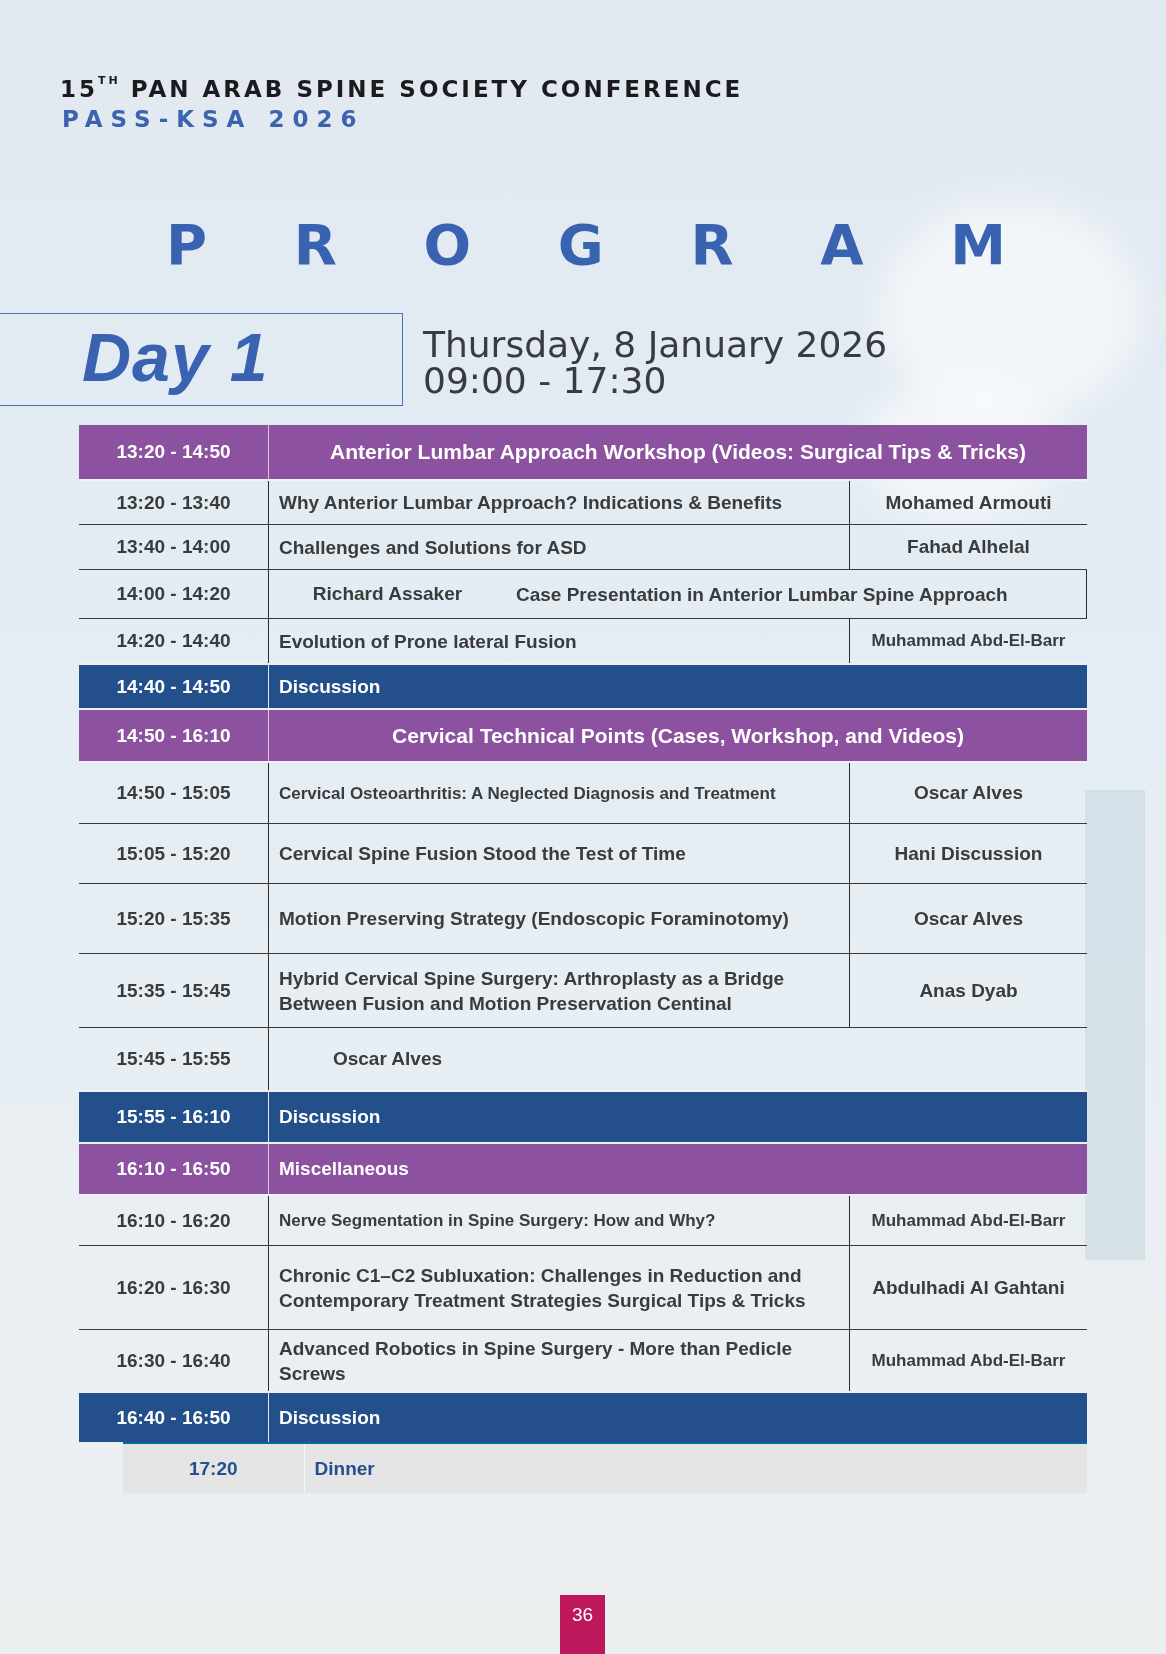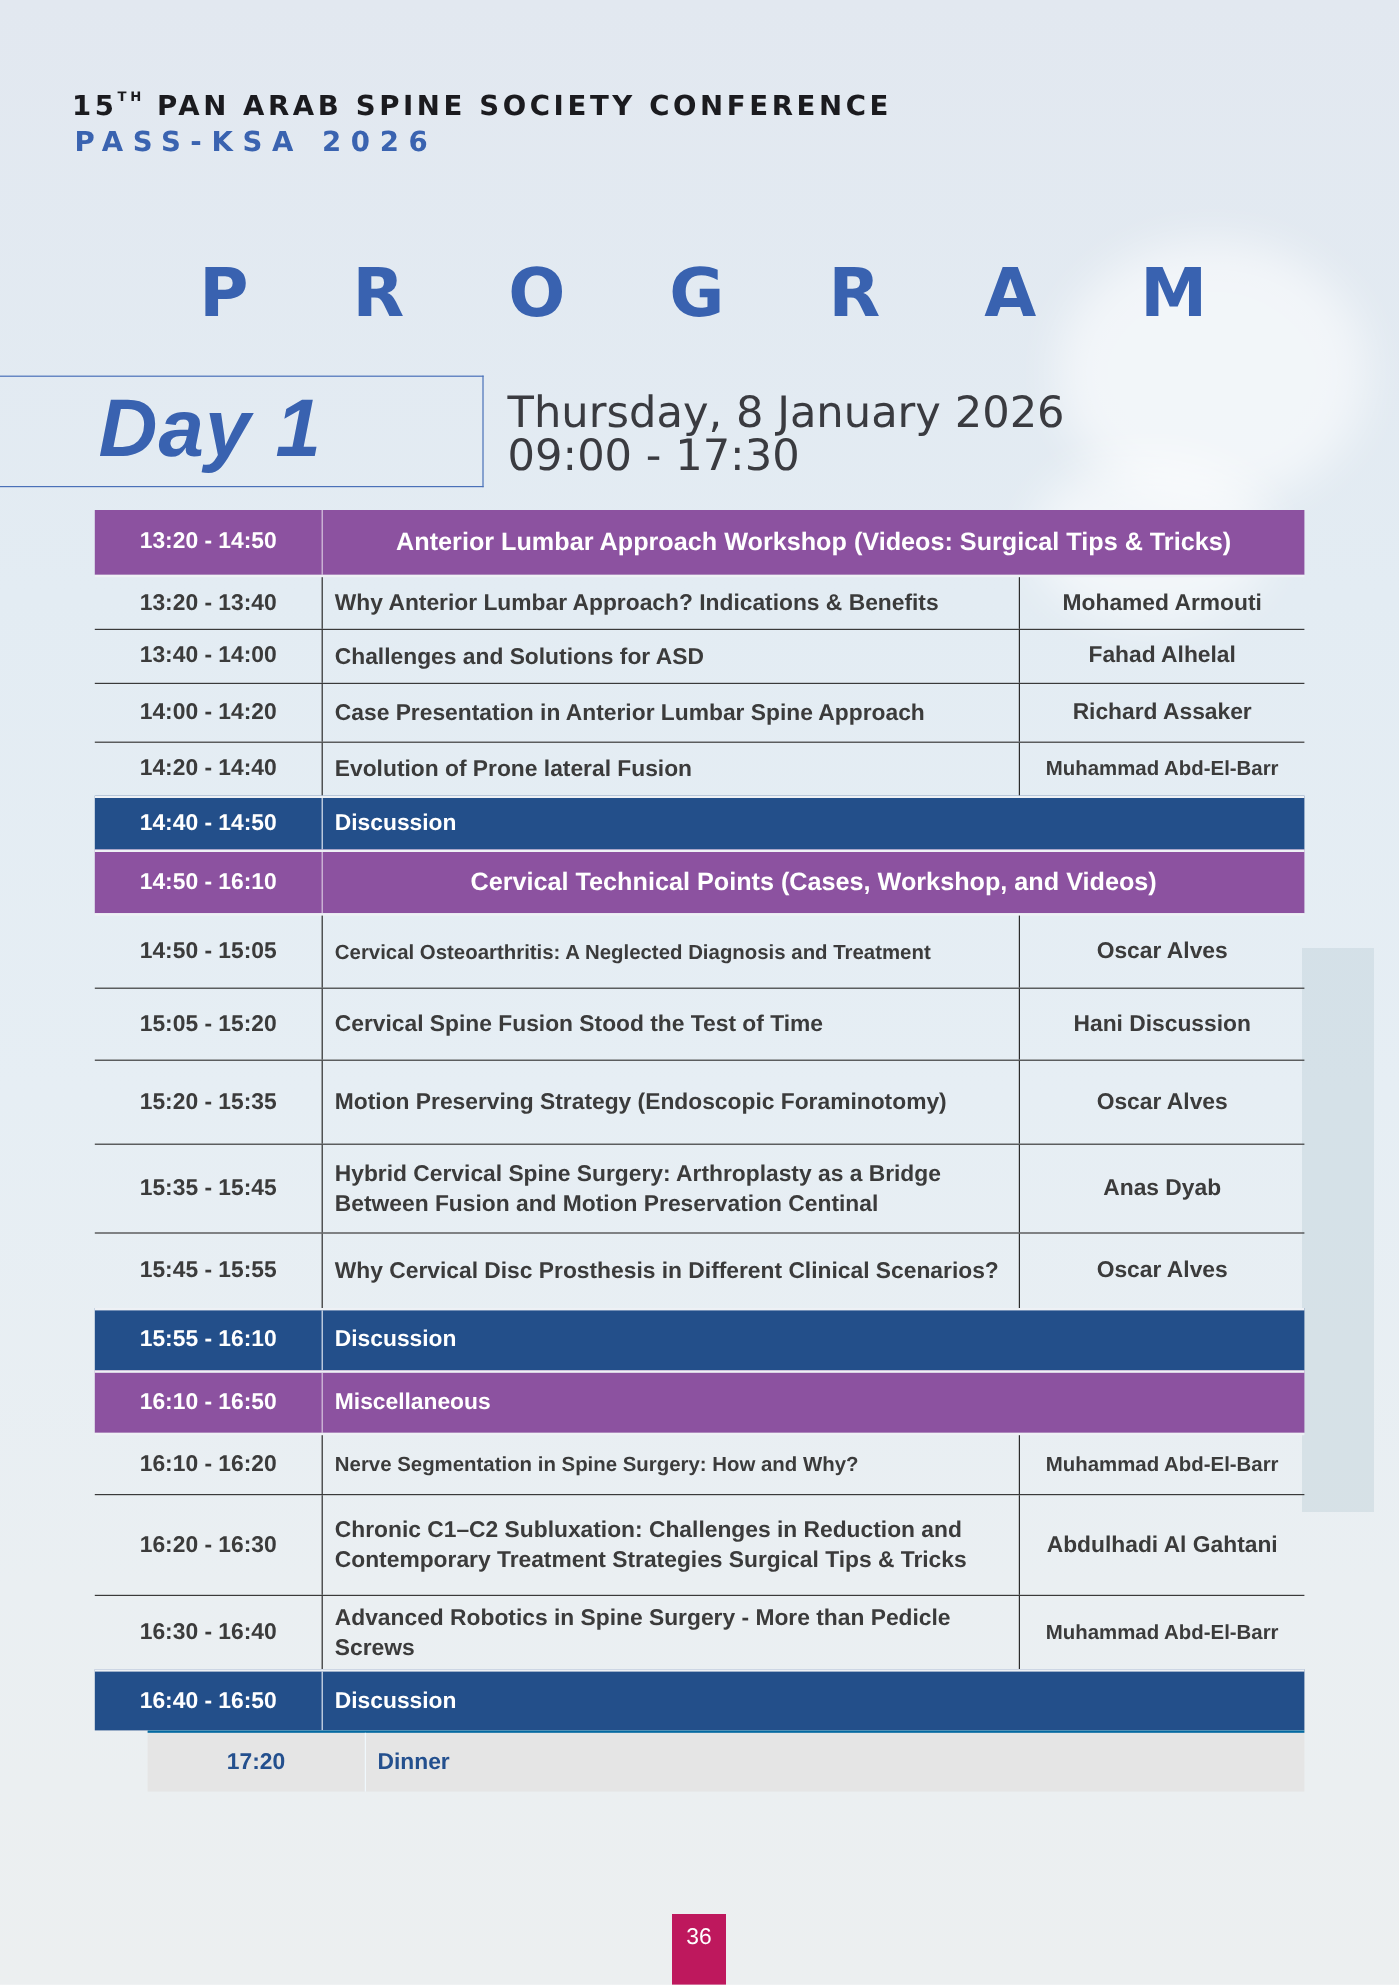--- a/index.html
+++ b/index.html
@@ -102,22 +102,22 @@
   </div>
 
   <div class="row talk" style="height:44px;">
     <div class="cell c-time">13:40 - 14:00</div>
     <div class="cell c-title">Challenges and Solutions for ASD</div>
     <div class="cell c-speaker">Fahad Alhelal</div>
   </div>
 
   <div class="row talk" style="height:48px;">
     <div class="cell c-time">14:00 - 14:20</div>
+    <div class="cell c-speaker">Richard Assaker</div>
     <div class="cell c-title">Case Presentation in Anterior Lumbar Spine Approach</div>
-    <div class="cell c-speaker">Richard Assaker</div>
   </div>
 
   <div class="row talk last" style="height:44px;">
     <div class="cell c-time">14:20 - 14:40</div>
     <div class="cell c-title">Evolution of Prone lateral Fusion</div>
     <div class="cell c-speaker small">Muhammad Abd-El-Barr</div>
   </div>
 
   <div class="row disc" style="height:43px;">
     <div class="cell c-time">14:40 - 14:50</div>
@@ -148,21 +148,20 @@
   </div>
 
   <div class="row talk" style="height:73px;">
     <div class="cell c-time">15:35 - 15:45</div>
     <div class="cell c-title">Hybrid Cervical Spine Surgery: Arthroplasty as a Bridge Between Fusion and Motion Preservation Centinal</div>
     <div class="cell c-speaker">Anas Dyab</div>
   </div>
 
   <div class="row talk last" style="height:62px;">
     <div class="cell c-time">15:45 - 15:55</div>
-    <div class="cell c-title">Why Cervical Disc Prosthesis in Different Clinical Scenarios?</div>
     <div class="cell c-speaker">Oscar Alves</div>
   </div>
 
   <div class="row disc" style="height:50px;">
     <div class="cell c-time">15:55 - 16:10</div>
     <div class="cell c-span">Discussion</div>
   </div>
 
   <div class="row section" style="height:50px;border-top:2px solid #eef1f5;">
     <div class="cell c-time">16:10 - 16:50</div>

